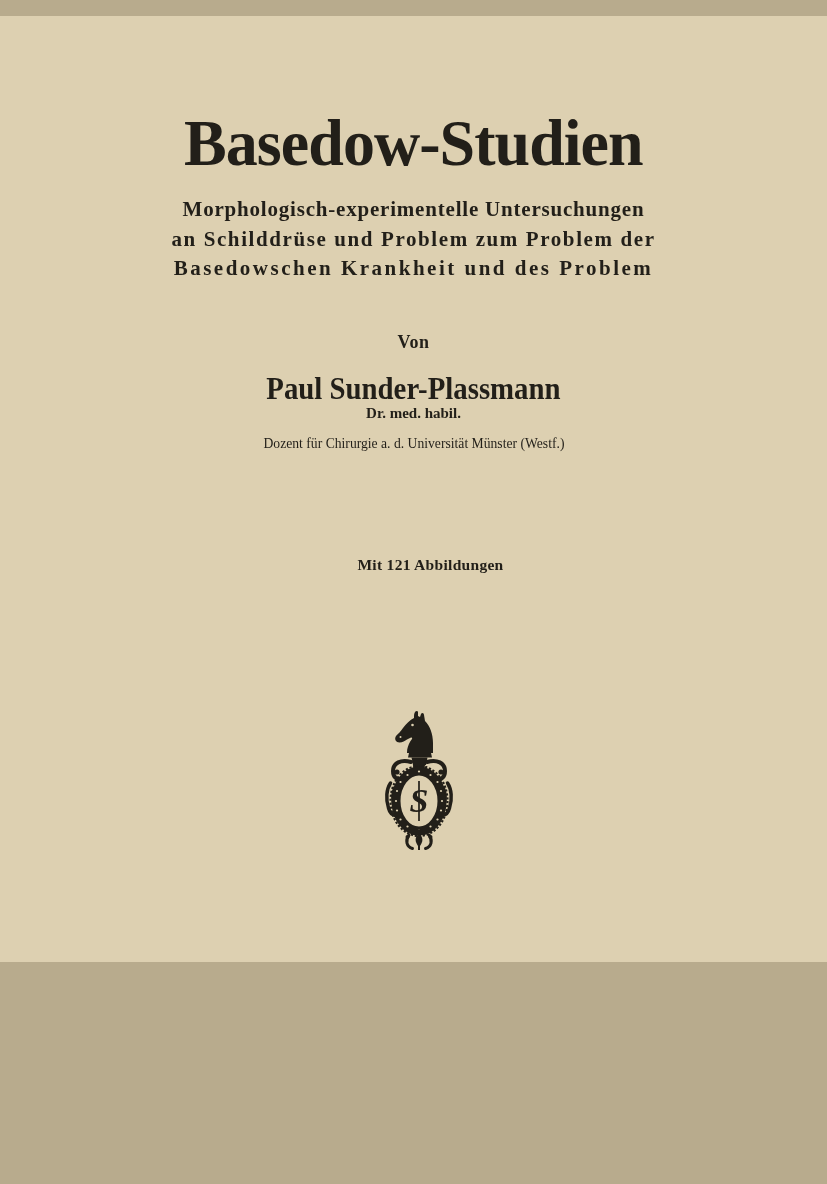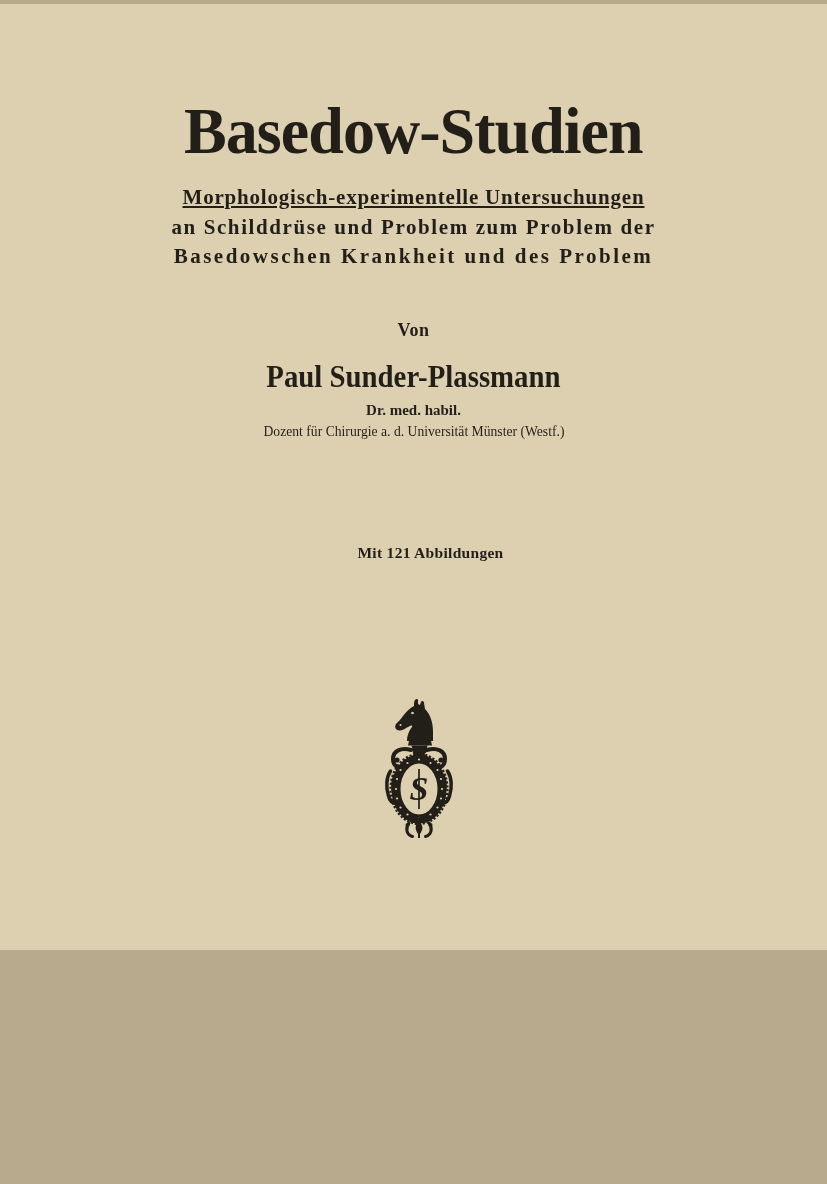--- a/index.html
+++ b/index.html
@@ -4,21 +4,21 @@
 <style>
   html, body {
     margin: 0;
     padding: 0;
     background: #b8ab8d;
   }
   .page {
     position: relative;
     width: 827px;
     height: 946px;
-    margin: 4px auto;
+    margin: 16px auto;
     background: #ddd0b1;
     overflow: hidden;
     font-family: "Liberation Serif", "DejaVu Serif", serif;
     color: #221f19;
   }
   .centered {
     position: absolute;
     left: 0;
     width: 100%;
     text-align: center;
@@ -31,38 +31,38 @@
     letter-spacing: -1px;
     line-height: 1;
   }
   .book-title .inner { display: inline-block; transform: scaleX(0.97); transform-origin: 50% 50%; }
   .subtitle-block {
     top: 179px;
     font-size: 21px;
     font-weight: bold;
     line-height: 29.5px;
   }
-  .subtitle-line-1 { letter-spacing: 0.8px; text-decoration: underline; }
+  .subtitle-line-1 { letter-spacing: 0.8px; }
   .subtitle-line-2 { letter-spacing: 1.6px; }
   .subtitle-line-3 { letter-spacing: 2.5px; }
   .byline {
     top: 316px;
     font-size: 18px;
     font-weight: bold;
     letter-spacing: 0.5px;
   }
   .author-name {
     top: 356px;
     font-size: 32px;
     font-weight: bold;
     line-height: 1;
   }
   .author-name .inner { display: inline-block; transform: scaleX(0.9); transform-origin: 50% 50%; }
   .author-degree {
-    top: 398px;
+    top: 389px;
     font-size: 15px;
     font-weight: bold;
   }
   .author-affiliation {
     top: 418px;
     font-size: 15.5px;
     font-weight: normal;
   }
   .author-affiliation .inner { display: inline-block; transform: scaleX(0.88); transform-origin: 50% 50%; }
   .illustrations-note {

